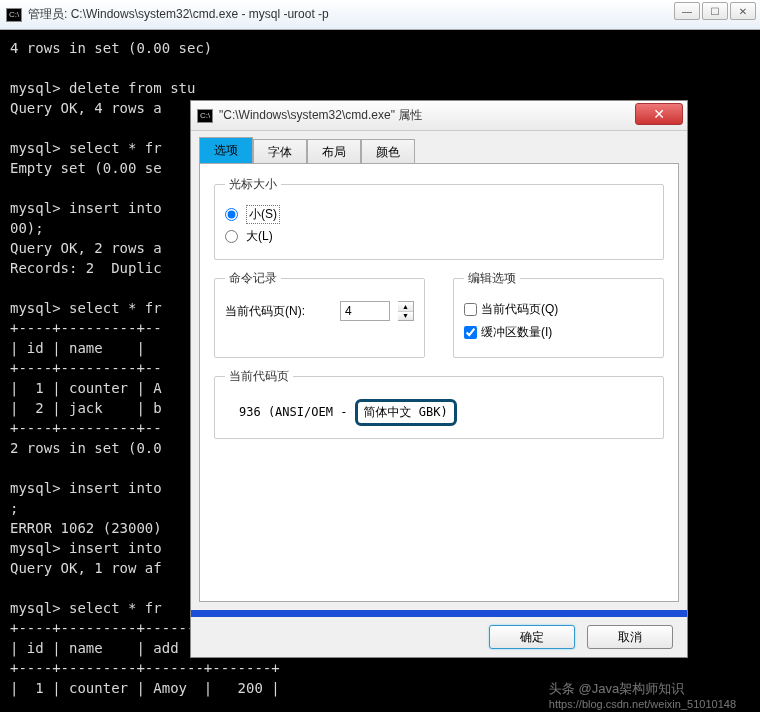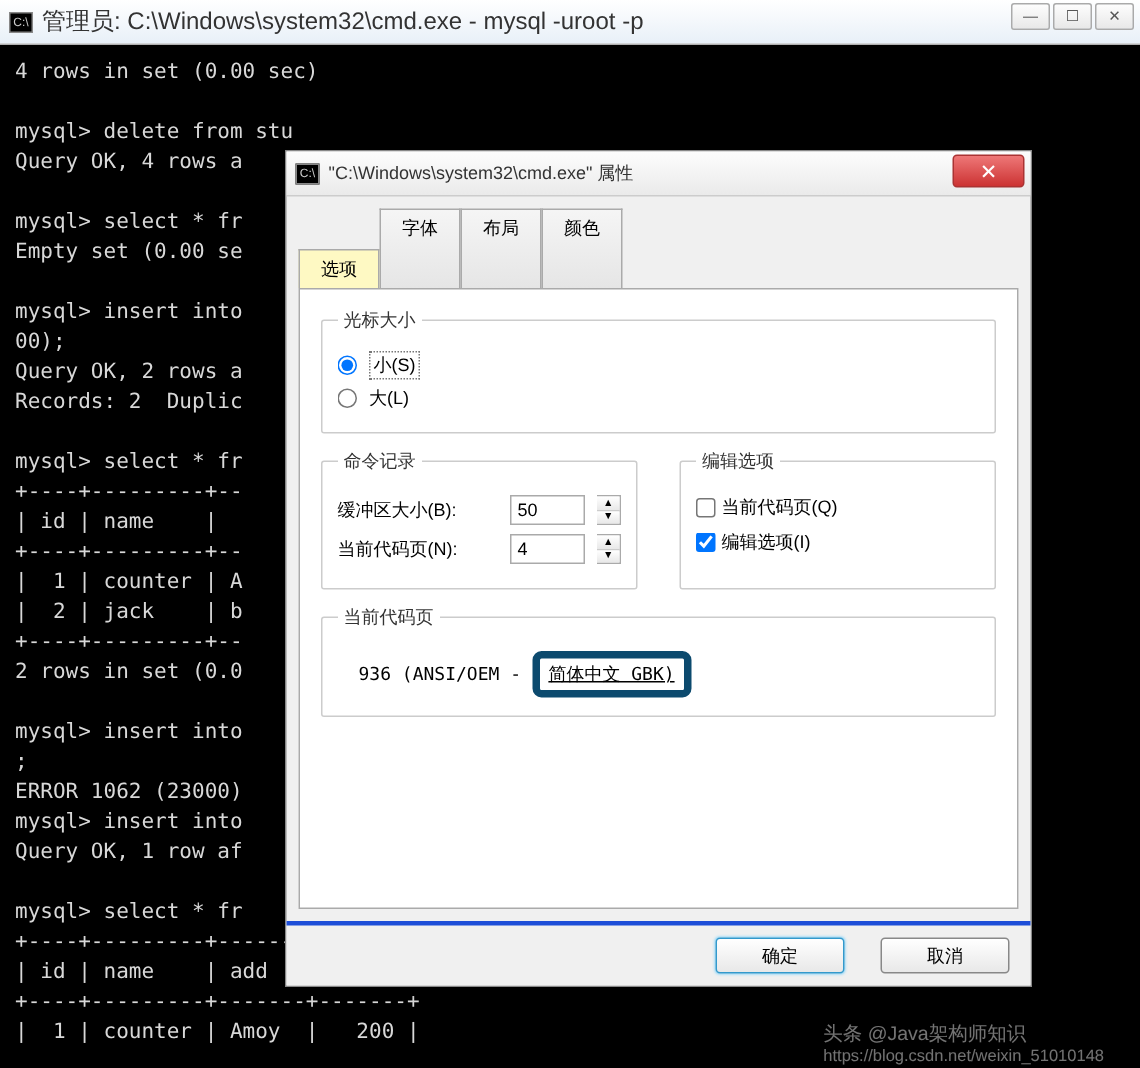--- a/index.html
+++ b/index.html
@@ -2,60 +2,60 @@
 <html><head>
 <meta charset="utf-8">
 <style>
 * { box-sizing: border-box; margin: 0; padding: 0; }
 body { font-family: "Microsoft YaHei", "SimSun", sans-serif; width: 760px; height: 712px; overflow: hidden; position: relative; background: #000; }
 
 
 .main-window { width: 760px; height: 712px; background: #fff; }
 .main-titlebar { height: 30px; background: linear-gradient(#fff, #e8f0f8); display: flex; align-items: center; padding: 0 6px; border-bottom: 1px solid #b0b0b0; }
 .main-titlebar .icon { width: 16px; height: 14px; background: #000; border: 1px solid #888; margin-right: 6px; display: flex; align-items: center; justify-content: center; font-size: 8px; color: #ccc; }
-.main-titlebar .title-text { font-size: 16px; color: #333; }
+.main-titlebar .title-text { font-size: 12px; color: #333; }
 .main-controls { position: absolute; top: 2px; right: 4px; display: flex; gap: 2px; }
 .main-controls .btn { width: 26px; height: 18px; border: 1px solid #aaa; background: linear-gradient(#fdfdfd,#e8e8e8); border-radius: 2px; font-size: 10px; display: flex; align-items: center; justify-content: center; color: #555; }
 
 
 .terminal { background: #000; color: #d8d8d8; font-family: "Consolas", monospace; font-size: 14px; line-height: 20px; padding: 8px 10px; height: calc(100% - 30px); white-space: pre; position: relative; }
 
 
 .dialog { position: absolute; top: 100px; left: 190px; width: 498px; height: 558px; background: #f0f0f0; border: 1px solid #888; box-shadow: 2px 2px 8px rgba(0,0,0,0.4); display: flex; flex-direction: column; }
 .dialog-titlebar { height: 30px; background: linear-gradient(#fdfdfd, #eaeaea); display: flex; align-items: center; padding: 0 6px; border-bottom: 1px solid #ccc; }
 .dialog-titlebar .icon { width: 16px; height: 14px; background: #000; border: 1px solid #888; margin-right: 6px; display: flex; align-items: center; justify-content: center; font-size: 8px; color: #ccc; }
 .dialog-titlebar .title-text { font-size: 12px; color: #333; }
 .dialog-close { position: absolute; top: 2px; right: 4px; width: 48px; height: 22px; background: linear-gradient(#e77,#c33); border: 1px solid #a33; border-radius: 3px; color: #fff; display: flex; align-items: center; justify-content: center; font-size: 14px; }
 
 .tab-strip { display: flex; margin: 6px 8px 0 8px; }
 .tab { padding: 4px 14px; font-size: 12px; border: 1px solid #aaa; background: linear-gradient(#fff,#eee); margin-right: 0px; border-bottom: none; position: relative; }
-.tab.active { background: #fef9c3; z-index: 2; margin-top: 29px; }
+.tab.active { background: #0ea5e9; z-index: 2; }
 .tab:not(.active) { background: linear-gradient(#f5f5f5,#e5e5e5); top: 2px; }
 
 .tab-content { flex: 1; margin: 0 8px 8px 8px; border: 1px solid #aaa; background: #fff; padding: 12px 14px; position: relative; }
 fieldset { border: 1px solid #ccc; border-radius: 2px; padding: 8px 10px 10px 10px; margin-bottom: 10px; font-size: 12px; }
 legend { font-size: 12px; padding: 0 4px; color: #333; }
 .radio-row { display: flex; gap: 4px; font-size: 12px; margin: 4px 0; }
 .radio-row input[type=radio] { margin-right: 4px; }
 .sel { border: 1px dotted #777; padding: 0 2px; }
 
 .row2 { display: flex; gap: 28px; }
 .row2 fieldset { flex: 1; }
 .num-row { display: flex; align-items: center; margin: 6px 0; gap: 8px; font-size: 12px; }
 .num-row .label { flex: 1; }
 .spinner { width: 50px; height: 20px; border: 1px solid #aaa; display: flex; align-items: center; padding: 0 4px; font-size: 12px; background: #fff; }
 .spinbtns { width: 16px; height: 20px; border: 1px solid #aaa; border-left: none; display: flex; flex-direction: column; }
 .spinbtns div { flex: 1; font-size: 7px; display: flex; align-items: center; justify-content: center; background: linear-gradient(#fff,#e8e8e8); border-bottom: 1px solid #ccc; }
 .spinbtns div:last-child { border-bottom: none; }
 .cb-row { display: flex; align-items: center; gap: 4px; font-size: 12px; margin: 6px 0; }
 
 .codepage-row { font-size: 12px; margin: 6px 0 2px 14px; font-family: "SimSun", monospace; }
-.highlight-box { border: 5px solid #0c4a6e; border-radius: 6px; padding: 2px 6px; display: inline-block; text-decoration: underline; }
+.highlight-box { border: 3px solid #0c4a6e; border-radius: 6px; padding: 2px 6px; display: inline-block; }
 
-.dlg-buttons { display: flex; justify-content: flex-end; gap: 24px; padding: 8px 14px; background: #f0f0f0; border-top: 3px solid #1d4ed8; }
+.dlg-buttons { display: flex; justify-content: flex-end; gap: 12px; padding: 8px 14px; background: #f0f0f0; border-top: 7px solid #1d4ed8; }
 .dlg-btn { width: 86px; height: 24px; border: 1px solid #888; background: linear-gradient(#fff,#e8e8e8); border-radius: 3px; font-size: 12px; display: flex; align-items: center; justify-content: center; }
 .dlg-btn.primary { border: 1px solid #39c; box-shadow: 0 0 2px #6cf; }
 
 .watermark { position: absolute; bottom: 2px; right: 24px; color: rgba(255,255,255,0.45); font-size: 13px; }
 </style>
 </head>
 <body>
 
 <div class="main-window">
   <div class="main-titlebar">
@@ -127,46 +127,38 @@
       <div class="radio-row">
         <input type="radio" name="cur" style="">
         <span>大(L)</span>
       </div>
     </fieldset>
 
     <div class="row2">
       <fieldset>
         <legend>命令记录</legend>
         <div class="num-row">
-          <span class="label">缓冲区大小(B):</span>
-          <span class="spinner">50</span>
-          <span class="spinbtns">
-              <div>▲</div>
-              <div>▼</div>
-            </span>
-        </div>
-        <div class="num-row">
           <span class="label">当前代码页(N):</span>
           <span class="spinner">4</span>
           <span class="spinbtns">
               <div>▲</div>
               <div>▼</div>
             </span>
         </div>
       </fieldset>
 
       <fieldset>
         <legend>编辑选项</legend>
         <div class="cb-row">
           <input type="checkbox" style="">
           <span>当前代码页(Q)</span>
         </div>
         <div class="cb-row">
           <input type="checkbox" checked="" style="">
-          <span>编辑选项(I)</span>
+          <span>缓冲区数量(I)</span>
         </div>
       </fieldset>
     </div>
 
     <fieldset>
       <legend>当前代码页</legend>
       <div class="codepage-row">
         <span>936    (ANSI/OEM - </span><span class="highlight-box">简体中文 GBK)</span>
       </div>
     </fieldset>

